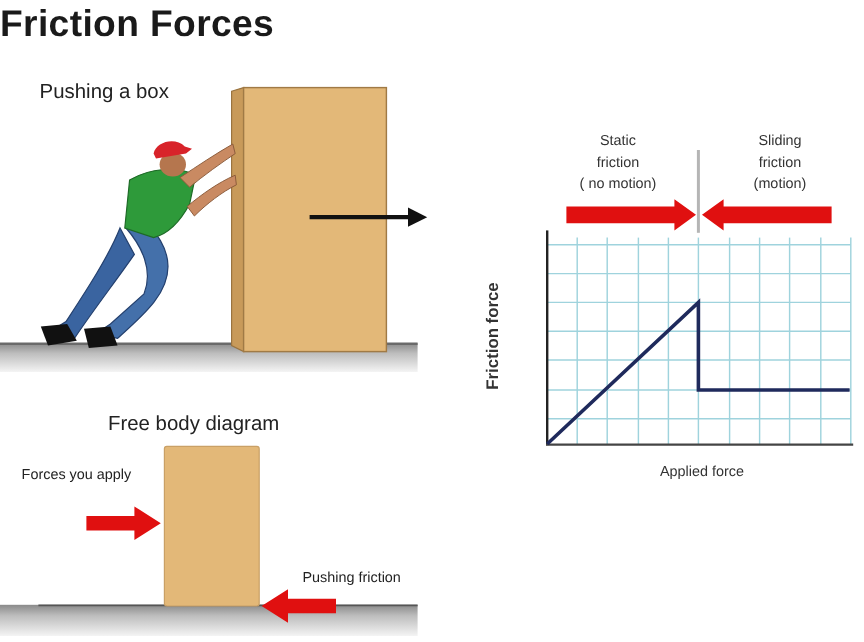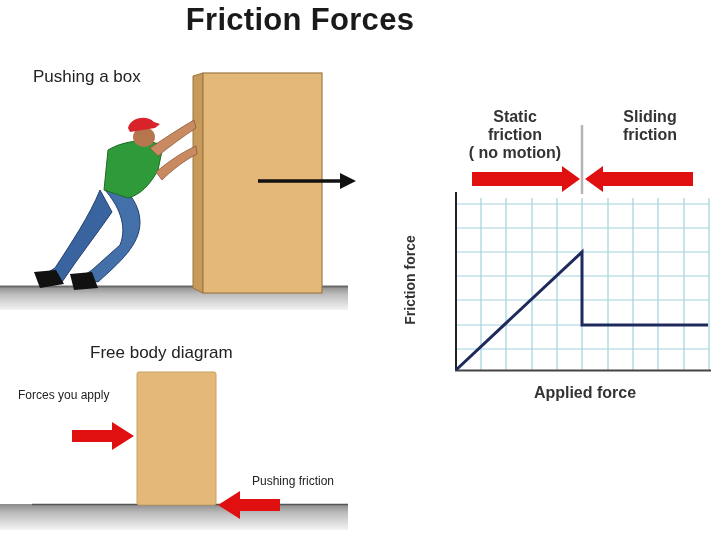--- a/index.html
+++ b/index.html
@@ -1,21 +1,21 @@
 <!DOCTYPE html>
 <html><head>
 <meta charset="utf-8">
 <style>
   html, body { margin: 0; padding: 0; background: #ffffff; }
   body { width: 720px; height: 535px; position: relative; overflow: hidden; font-family: "Liberation Sans", sans-serif; color: #1a1a1a; }
   .abs { position: absolute; }
-  .title { left: 0; top: 2px; width: 600px; text-align: center; font-size: 31px; font-weight: bold; letter-spacing: 0.3px; }
+  .title { left: 0; top: 2px; width: 600px; text-align: left; font-size: 31px; font-weight: bold; letter-spacing: 0.3px; }
   .sub-label { font-size: 17px; color: #222; }
   .small-label { font-size: 12px; color: #222; }
-  .chart-label { font-size: 16px; font-weight: bold; color: #333; text-align: center; line-height: 18px; }
+  .chart-label { font-size: 12px; font-weight: normal; color: #333; text-align: center; line-height: 18px; }
   svg { position: absolute; left: 0; top: 0; }
   .y-axis-label { left: 410px; top: 280px; width: 0; height: 0; }
   .y-axis-label span { position: absolute; left: 0; top: 0; transform: translate(-50%,-50%) rotate(-90deg); transform-origin: center; white-space: nowrap; font-size: 14px; font-weight: bold; color: #333; }
 </style>
 </head>
 <body>
 
 <div class="abs title">Friction Forces</div>
 
 <svg width="720" height="535" viewBox="0 0 720 535">
@@ -108,18 +108,19 @@
 <div class="abs small-label" style="left:252px; top:474px;">Pushing friction</div>
 
 <div class="abs chart-label" style="left:462px; top:108px; width:106px;">
   <div>Static</div>
   <div>friction</div>
   <div>( no motion)</div>
 </div>
 <div class="abs chart-label" style="left:600px; top:108px; width:100px;">
   <div>Sliding</div>
   <div>friction</div>
+  <div>(motion)</div>
 </div>
 
 <div class="abs chart-label" style="left:510px; top:384px; width:150px;">Applied force</div>
 <div class="abs y-axis-label">
   <span>Friction force</span>
 </div>
 
 </body></html>

